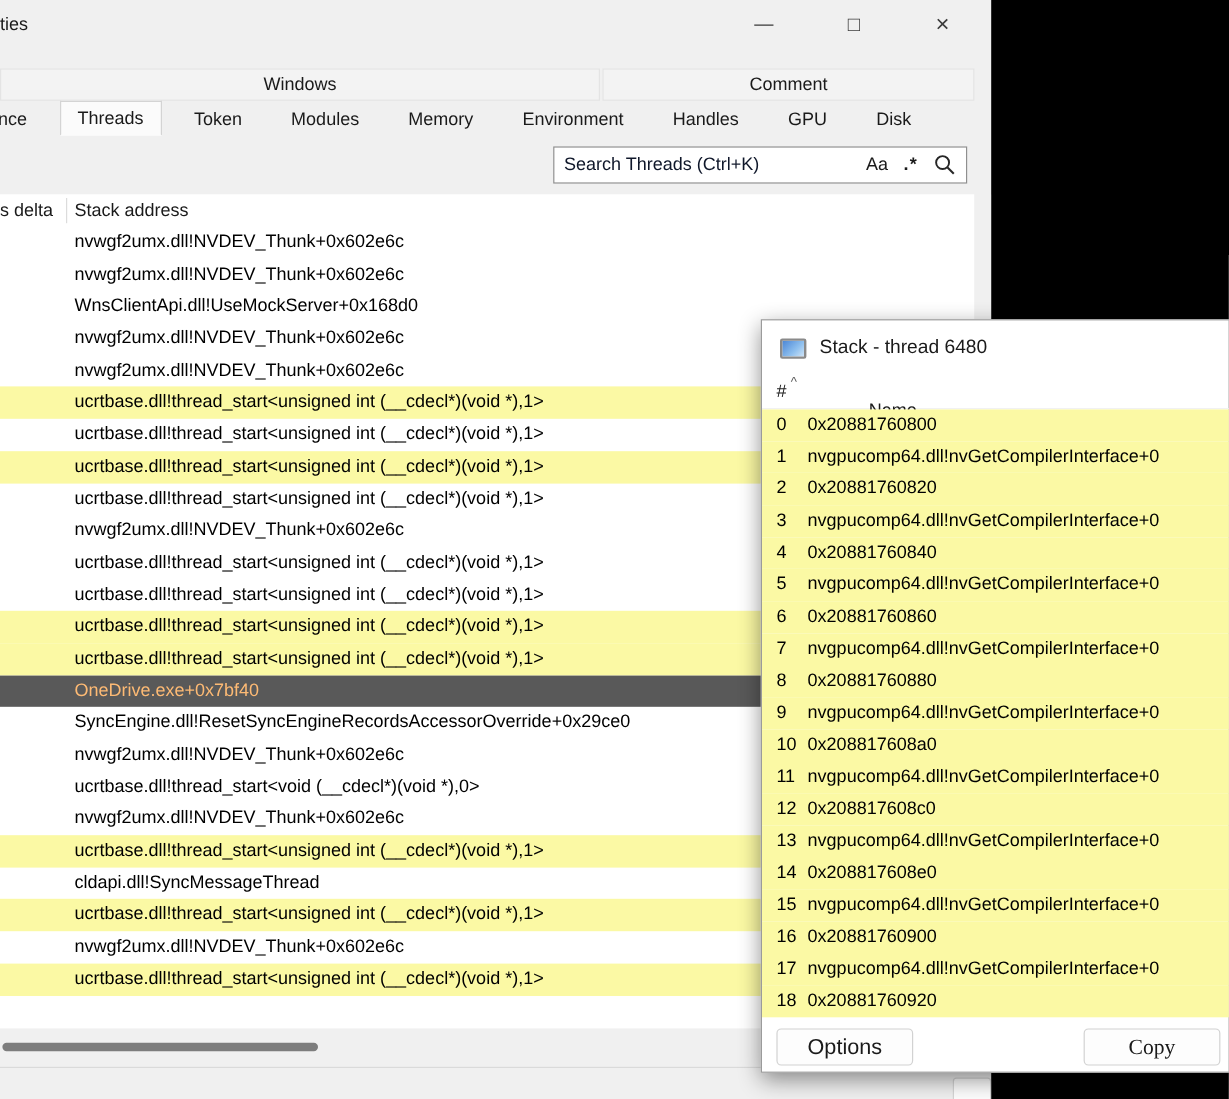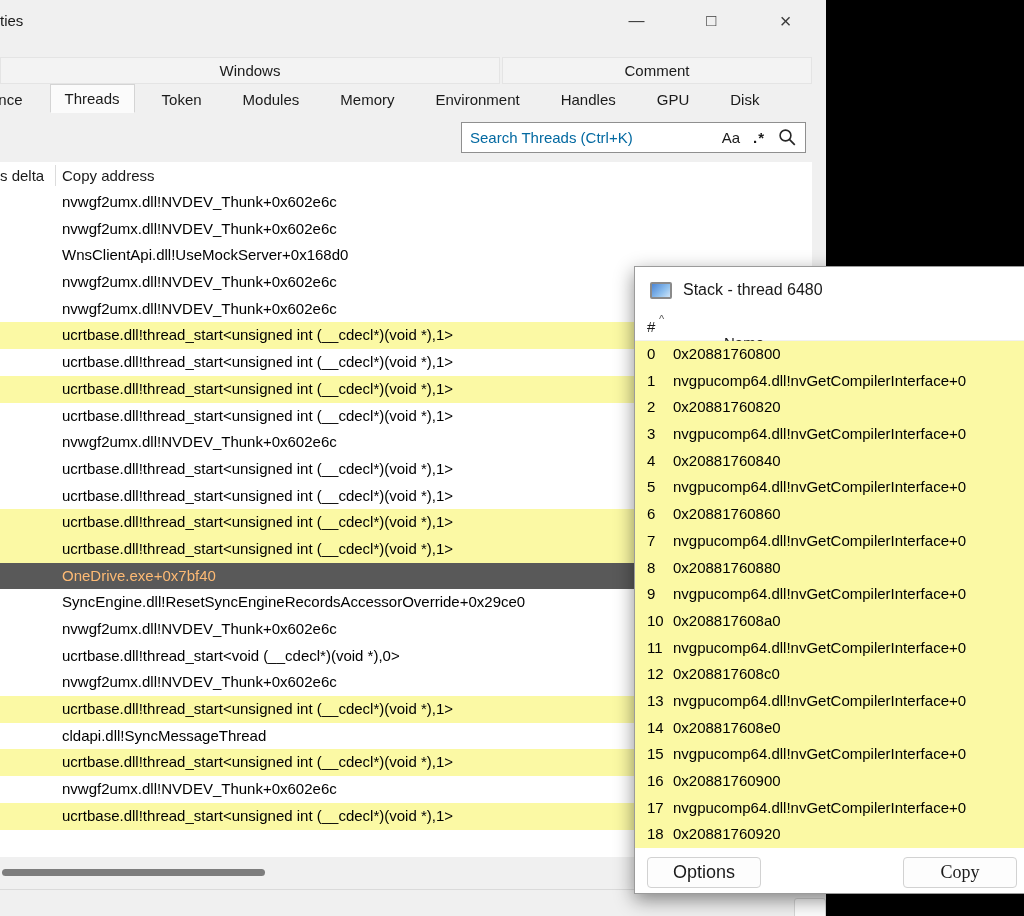--- a/index.html
+++ b/index.html
@@ -44,21 +44,21 @@
     background: #fbfbfb; border: 1px solid #d4d4d4; border-bottom-color: #fbfbfb;
     height: 29px;
   }
 
   
   .search-box {
     position: absolute; left: 461px; top: 122px; width: 345px; height: 31px;
     background: #fff; border: 1px solid #8f8f8f;
     display: flex; align-items: center; padding: 0 8px; gap: 13px;
   }
-  .search-placeholder { flex: 1; color: #0369a1; font-size: 15px; white-space: nowrap; overflow: hidden; }
+  .search-placeholder { flex: 1; color: #0f172a; font-size: 15px; white-space: nowrap; overflow: hidden; }
   .icon-matchcase { font-size: 15px; color: #1a1a1a; }
   .icon-regex { font-size: 15px; font-weight: 700; letter-spacing: 1px; color: #1a1a1a; }
   .icon-search-svg { width: 19px; height: 19px; display: block; }
 
   
   .thread-table {
     position: absolute; left: 0; top: 162px; width: 812px; height: 695px;
     background: #fff; overflow: hidden;
   }
   .thead { position: relative; height: 27px; background: #fff; }
@@ -161,21 +161,21 @@
     <svg class="icon-search-svg" viewBox="0 0 19 19">
       <circle cx="7.5" cy="7.5" r="5.4" fill="none" stroke="#262626" stroke-width="1.6"></circle>
       <line x1="11.6" y1="11.6" x2="16.8" y2="16.8" stroke="#262626" stroke-width="1.7"></line>
     </svg>
   </div>
 
   <div class="thread-table">
     <div class="thead">
       <span class="col-delta">s delta</span>
       <span class="col-div"></span>
-      <span class="col-start">Copy address</span>
+      <span class="col-start">Stack address</span>
     </div>
     <div class="trows">
         <div class="trow normal"><span class="addr">nvwgf2umx.dll!NVDEV_Thunk+0x602e6c</span></div>
         <div class="trow normal"><span class="addr">nvwgf2umx.dll!NVDEV_Thunk+0x602e6c</span></div>
         <div class="trow normal"><span class="addr">WnsClientApi.dll!UseMockServer+0x168d0</span></div>
         <div class="trow normal"><span class="addr">nvwgf2umx.dll!NVDEV_Thunk+0x602e6c</span></div>
         <div class="trow normal"><span class="addr">nvwgf2umx.dll!NVDEV_Thunk+0x602e6c</span></div>
         <div class="trow new"><span class="addr">ucrtbase.dll!thread_start&lt;unsigned int (__cdecl*)(void *),1&gt;</span></div>
         <div class="trow normal"><span class="addr">ucrtbase.dll!thread_start&lt;unsigned int (__cdecl*)(void *),1&gt;</span></div>
         <div class="trow new"><span class="addr">ucrtbase.dll!thread_start&lt;unsigned int (__cdecl*)(void *),1&gt;</span></div>

